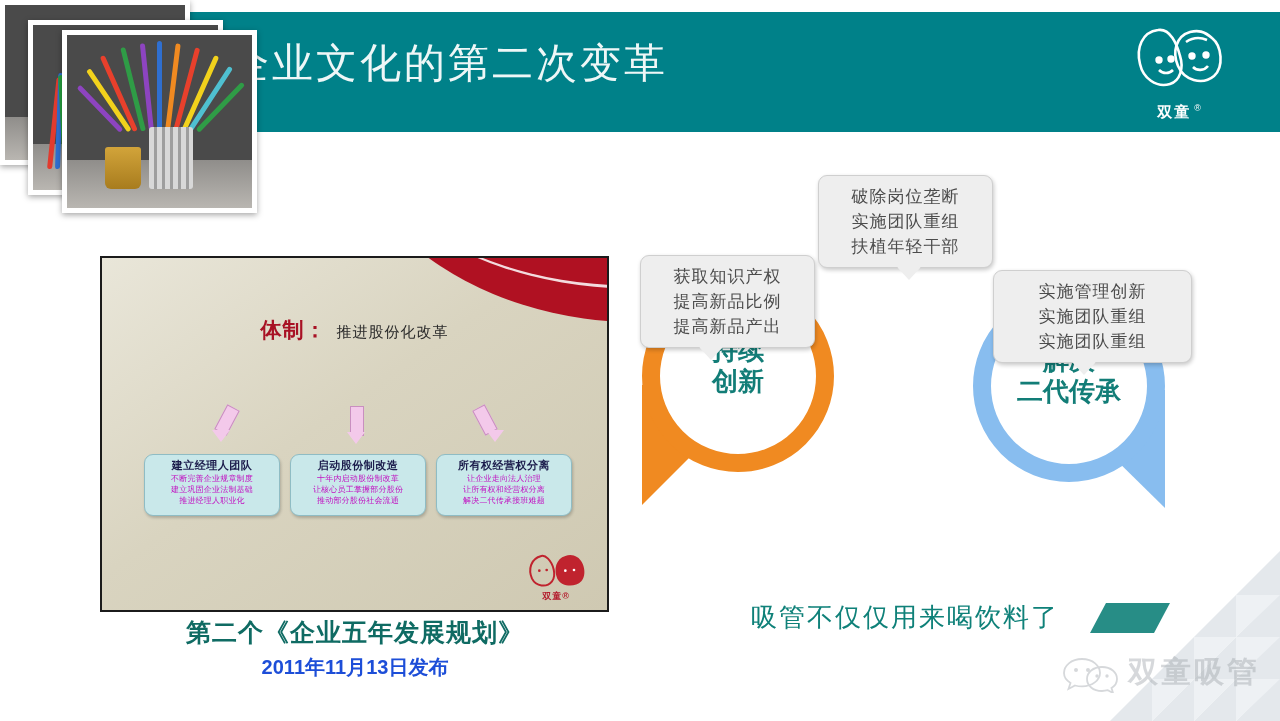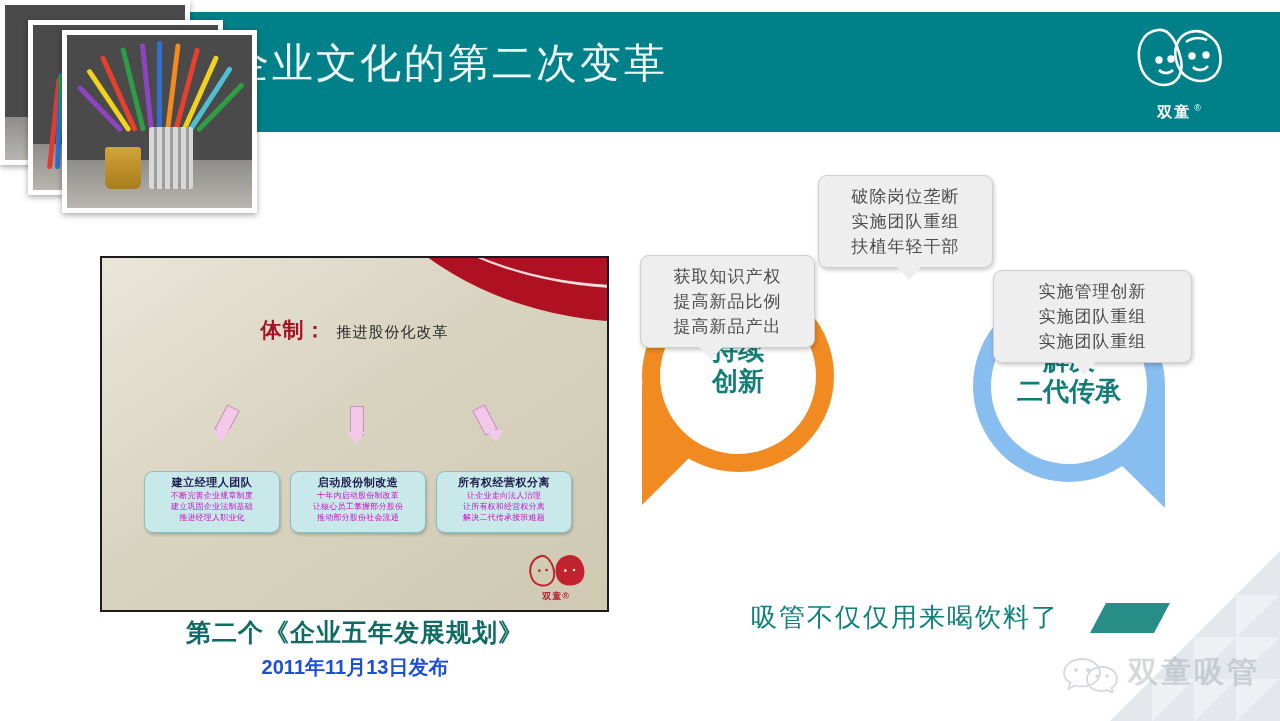--- a/index.html
+++ b/index.html
@@ -86,21 +86,21 @@
   }
   #reform-box span{color:#7a0cc4;font-size:22px;font-weight:bold;letter-spacing:2px;}
   .arrow-body{position:absolute;background:#f3c9ea;border:1px solid #c98fc0;}
   .arrow-head{position:absolute;width:0;height:0;border-left:9px solid transparent;
      border-right:9px solid transparent;border-top:12px solid #f3c9ea;}
 
   .col-box{
     position:absolute;top:196px;width:136px;height:62px;
     background:#c9e8ea;border:1px solid #8fbcc4;border-radius:9px;
     box-shadow:1px 2px 3px rgba(0,0,0,.2);
-    text-align:center;padding-top:3px;box-sizing:border-box;margin-top:17px;
+    text-align:center;padding-top:3px;box-sizing:border-box;
   }
   .col-box .ttl{display:block;color:#1b1b4b;font-size:11px;font-weight:bold;letter-spacing:.5px;}
   .col-box .ln{display:block;color:#c111c1;font-size:8px;line-height:11px;letter-spacing:.2px;}
   #col-1{left:42px;}  #col-2{left:188px;} #col-3{left:334px;}
 
   #slide-logo{position:absolute;right:14px;bottom:8px;width:74px;height:50px;}
   #slide-logo .sl-label{position:absolute;left:0;bottom:-1px;width:74px;text-align:center;
      color:#b31b2c;font-size:9px;font-weight:bold;letter-spacing:1px;}
 
   

